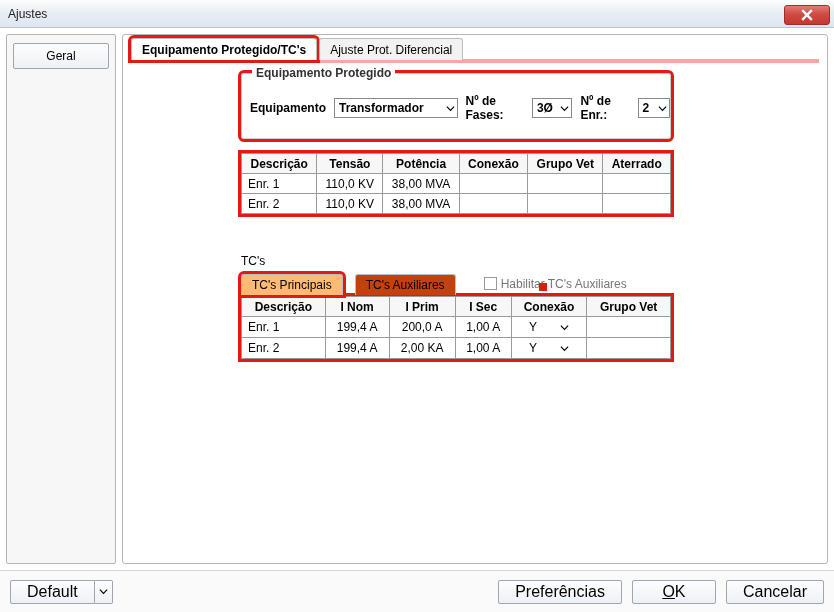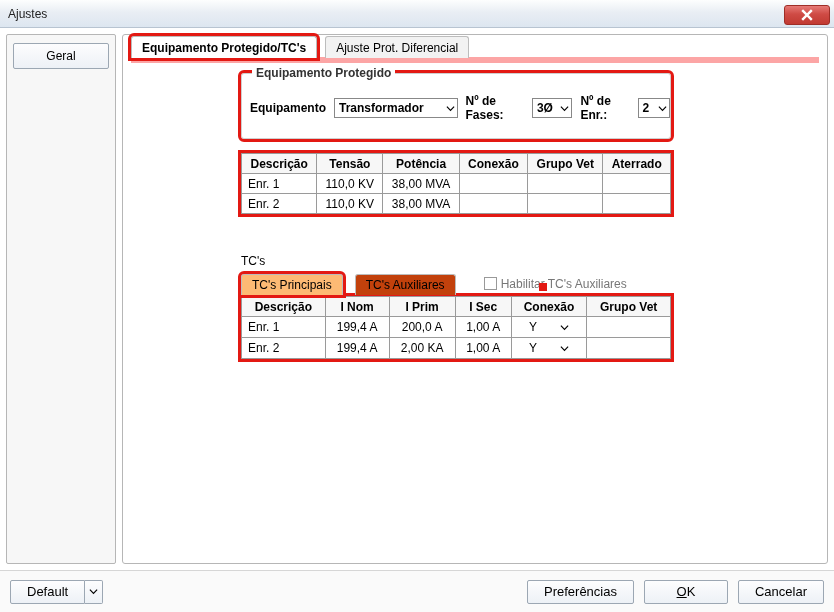--- a/index.html
+++ b/index.html
@@ -55,21 +55,21 @@
   .content-panel {
     flex: 1;
     border: 1px solid #b6b6b6; border-radius: 3px;
     padding: 4px 8px 8px 8px;
     position: relative;
     background: #fff;
   }
 
   
   .tabs-row {
-    display: flex; align-items: flex-end; gap: 6px; border-bottom: 6px solid #fca5a5;
+    display: flex; align-items: flex-end; gap: 0; border-bottom: 4px solid #fca5a5;
     height: 24px;
     margin-bottom: 10px;
   }
   .tab {
     padding: 4px 10px 3px 10px;
     border: 1px solid #bcbcbc;
     border-bottom: none;
     border-top-left-radius: 3px; border-top-right-radius: 3px;
     margin-right: 2px;
     background: #f2f2f2;
@@ -179,21 +179,21 @@
     border-top: 1px solid #d6d6d6;
     display: flex; align-items: center; justify-content: space-between;
     padding: 0 10px;
     background: #fafafa;
   }
   .btn {
     height: 24px; min-width: 84px;
     border: 1px solid #9ca7b3; border-radius: 2px;
     background: linear-gradient(#fdfdfe,#edf1f6);
     display: inline-flex; align-items: center; justify-content: center;
-    padding: 0 16px; font-size: 13px; cursor: pointer;
+    padding: 0 16px; font-size: 16px; cursor: pointer;
     text-decoration: none;
   }
   .btn-split { display: inline-flex; align-items: stretch; }
   .btn-split .btn { border-top-right-radius: 0; border-bottom-right-radius: 0; min-width: 64px; }
   .btn-split .caret-btn {
     width: 18px; border: 1px solid #9ca7b3; border-left: none;
     border-top-right-radius: 2px; border-bottom-right-radius: 2px;
     background: linear-gradient(#fdfdfe,#edf1f6);
     display: inline-flex; align-items: center; justify-content: center; cursor: pointer;
   }

